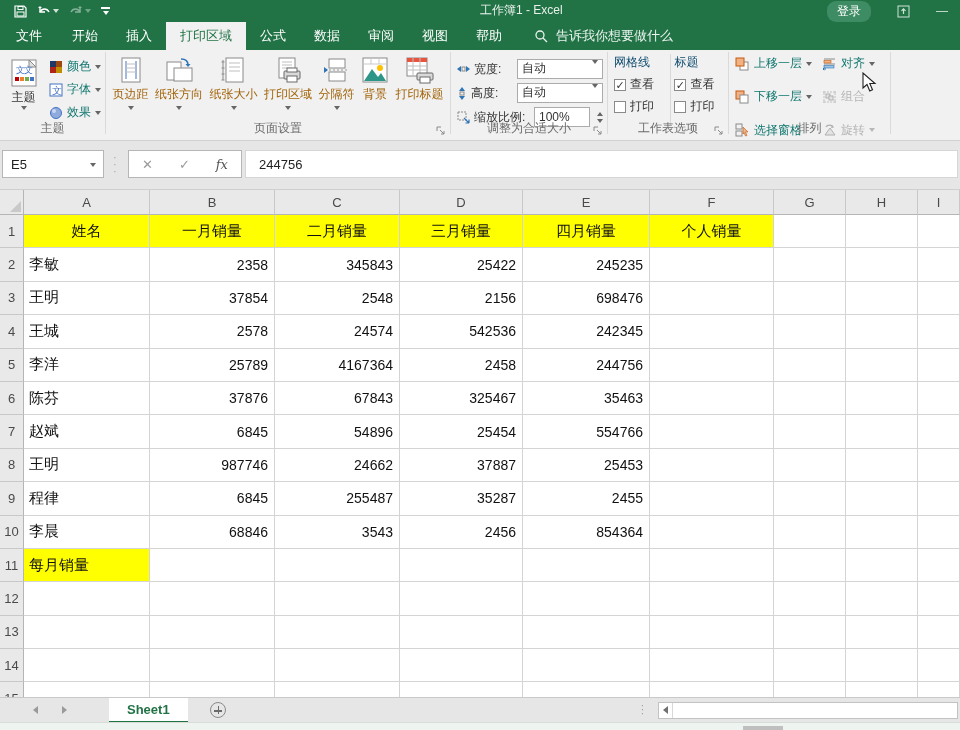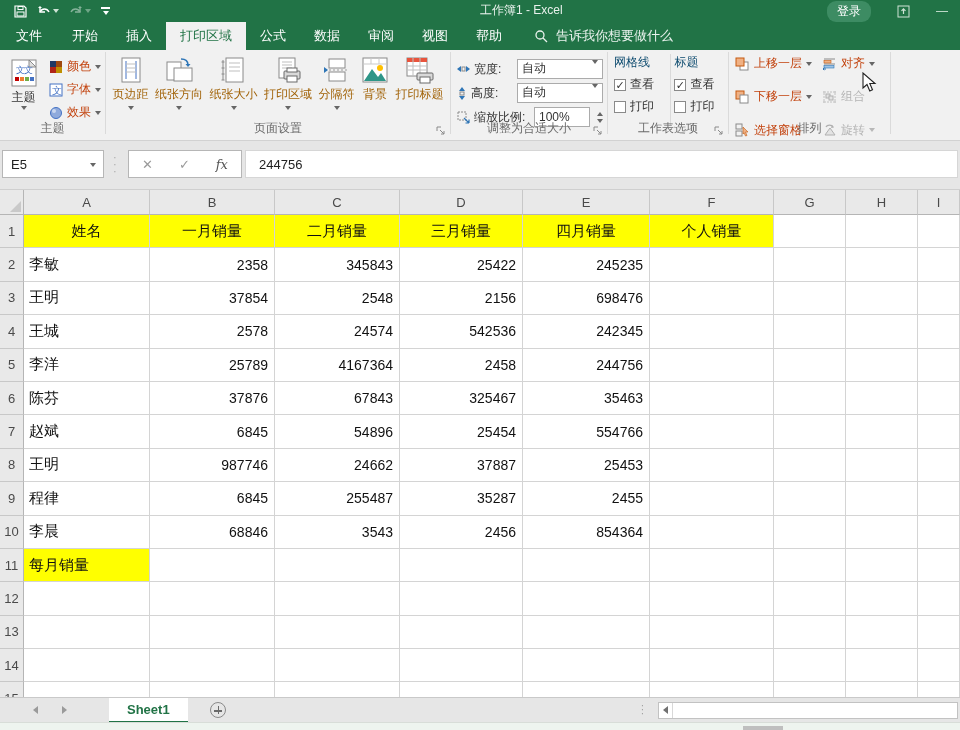--- a/index.html
+++ b/index.html
@@ -26,21 +26,21 @@
   
   .ribbon { position:absolute; left:0; top:50px; width:960px; height:91px; background:#f1f1f1; border-bottom:1px solid #d2d2d2; display:flex; }
   .rgroup { position:relative; height:100%; }
   .rsep { width:1px; height:82px; background:#dadada; margin-top:2px; flex:none; }
   .glabel { position:absolute; bottom:3px; left:0; right:0; text-align:center; color:#6a6a6a; font-size:12px; }
   .launcher { position:absolute; bottom:4px; right:4px; width:10px; height:10px; }
   .bigbtn { display:flex; flex-direction:column; align-items:center; width:46px; padding-top:4px; }
   .bigbtn .blab { font-size:12px; color:#333; margin-top:3px; text-align:center; line-height:13px; white-space:nowrap; }
   .caret { width:0; height:0; border-left:3px solid transparent; border-right:3px solid transparent; border-top:4px solid #666; display:inline-block; }
   .caret.dim { border-top-color:#b8b8b8; }
-  .smallbtn { display:flex; align-items:center; gap:4px; height:21px; font-size:12px; color:#c2410c; padding:0 2px; white-space:nowrap; }
+  .smallbtn { display:flex; align-items:center; gap:4px; height:21px; font-size:12px; color:#0f766e; padding:0 2px; white-space:nowrap; }
   .smallbtn.disabled { color:#b4b4b4; }
 
   .g-themes { width:105px; display:flex; padding:4px 2px 0 4px; gap:4px; }
   .stack { display:flex; flex-direction:column; gap:2px; padding-top:2px; }
 
   .g-pagesetup { width:344px; display:flex; justify-content:space-evenly; padding-top:4px; }
   .psbtn { display:flex; flex-direction:column; align-items:center; padding-top:2px; }
   .psbtn .blab { font-size:12px; color:#a16207; margin-top:2px; white-space:nowrap; }
   .psbtn .caret { margin-top:3px; }
 

